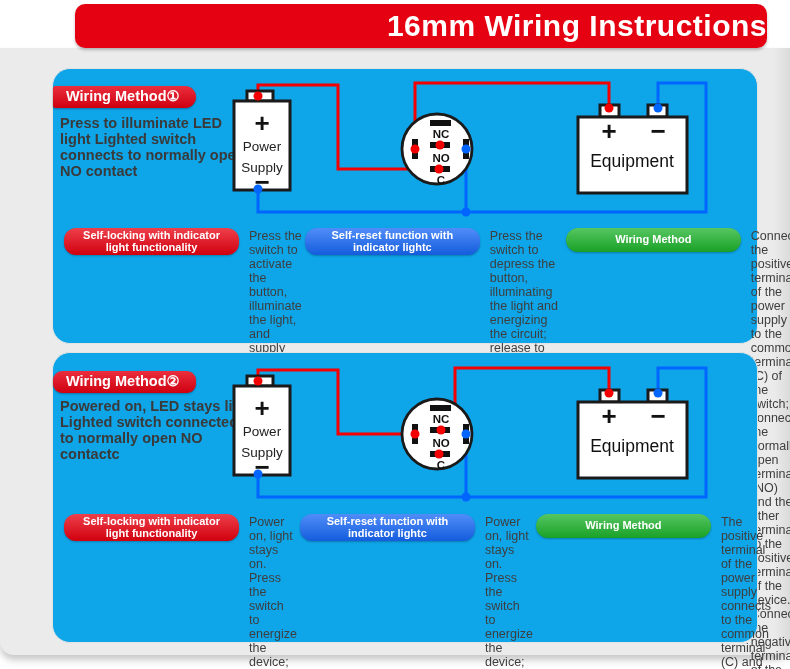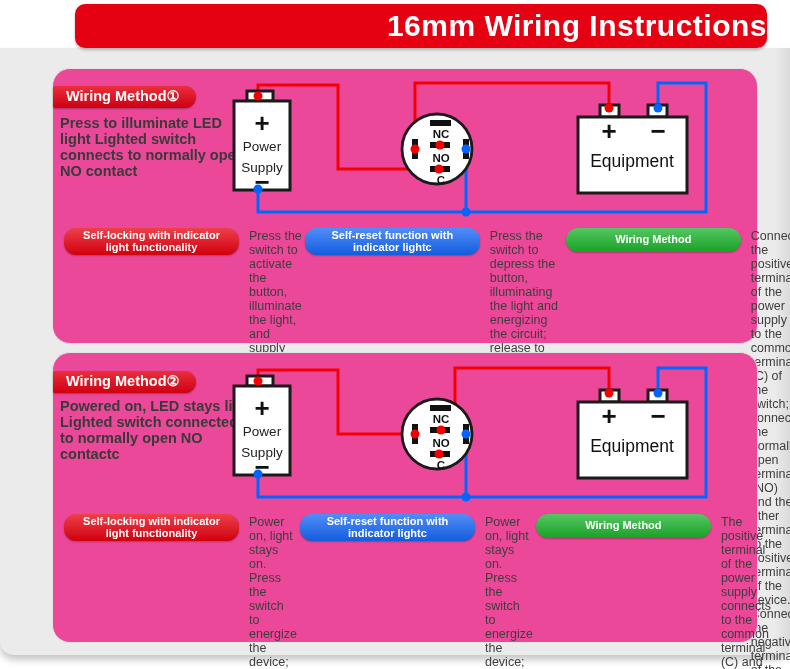--- a/index.html
+++ b/index.html
@@ -1,25 +1,25 @@
 <!DOCTYPE html>
 <html><head>
 <meta charset="utf-8">
 <style>
   * { margin:0; padding:0; box-sizing:border-box; }
   html,body { width:790px; height:669px; background:#ffffff; font-family:"Liberation Sans",sans-serif; position:relative; overflow:hidden; }
   .stage { position:absolute; left:0; top:48px; width:790px; height:607px; background:#ebebeb; border-radius:0 0 14px 14px; box-shadow:0 5px 7px rgba(0,0,0,.22); }
   .stage::after { content:""; position:absolute; right:0; top:0; width:16px; height:100%; background:linear-gradient(90deg, rgba(0,0,0,0) 0%, rgba(0,0,0,.07) 100%); border-radius:0 0 14px 0; }
   .banner { position:absolute; left:75px; top:4px; width:692px; height:44px; border-radius:10px; display:flex; align-items:center; justify-content:center; box-shadow:0 2px 3px rgba(0,0,0,.25); }
   .banner-title { color:#ffffff; font-size:30px; font-weight:bold; letter-spacing:.5px; }
-  .panel { position:absolute; left:52px; width:706px; background:#ec4899; border:1px solid #e3e3e3; border-radius:18px; }
+  .panel { position:absolute; left:52px; width:706px; background:#0ea5e9; border:1px solid #e3e3e3; border-radius:18px; }
   .panel1 { top:68px; height:276px; }
   .panel2 { top:352px; height:291px; }
   .method-badge { position:absolute; left:0; display:flex; align-items:center; padding:0 16px 2px 13px; height:22px; border-radius:3px 14px 14px 3px; color:#fff; font-weight:bold; font-size:14.5px; background-image:linear-gradient(rgba(255,255,255,.18), rgba(0,0,0,.10)); box-shadow:0 1px 2px rgba(0,0,0,.3); }
-  .panel1 .method-badge { top:17px; } .panel2 .method-badge { top:18px; }
+  .panel1 .method-badge { top:17px; } .panel2 .method-badge { top:18px;border-radius:9px; }
   .method-desc { position:absolute; left:7px; width:192px; font-weight:bold; font-size:14.5px; line-height:16px; color:#3a3a3a; }
   .panel1 .method-desc { top:46px; } .panel2 .method-desc { top:45px; }
   .diagram { position:absolute; left:166px; width:540px; height:152px; }
   .panel1 .diagram { top:6px; } .panel2 .diagram { top:7px; }
   .legend { position:absolute; left:11px; right:8px; display:flex; flex-direction:row; gap:3px; }
   .panel1 .legend { top:159px; } .panel2 .legend { top:161px; }
   .legend-row { display:flex; align-items:flex-start; gap:10px; }
   .pill { flex:0 0 175px; min-height:24px; border-radius:12px; display:flex; align-items:center; justify-content:center; text-align:center; color:#fff; font-weight:bold; font-size:11px; line-height:11.5px; padding:2px 8px; background-image:linear-gradient(rgba(255,255,255,.25), rgba(0,0,0,.10)); box-shadow:0 1px 2px rgba(0,0,0,.25); }
   .legend-text { flex:1; font-size:12.5px; line-height:14px; color:#3e3e3e; padding-top:1px; }
   

